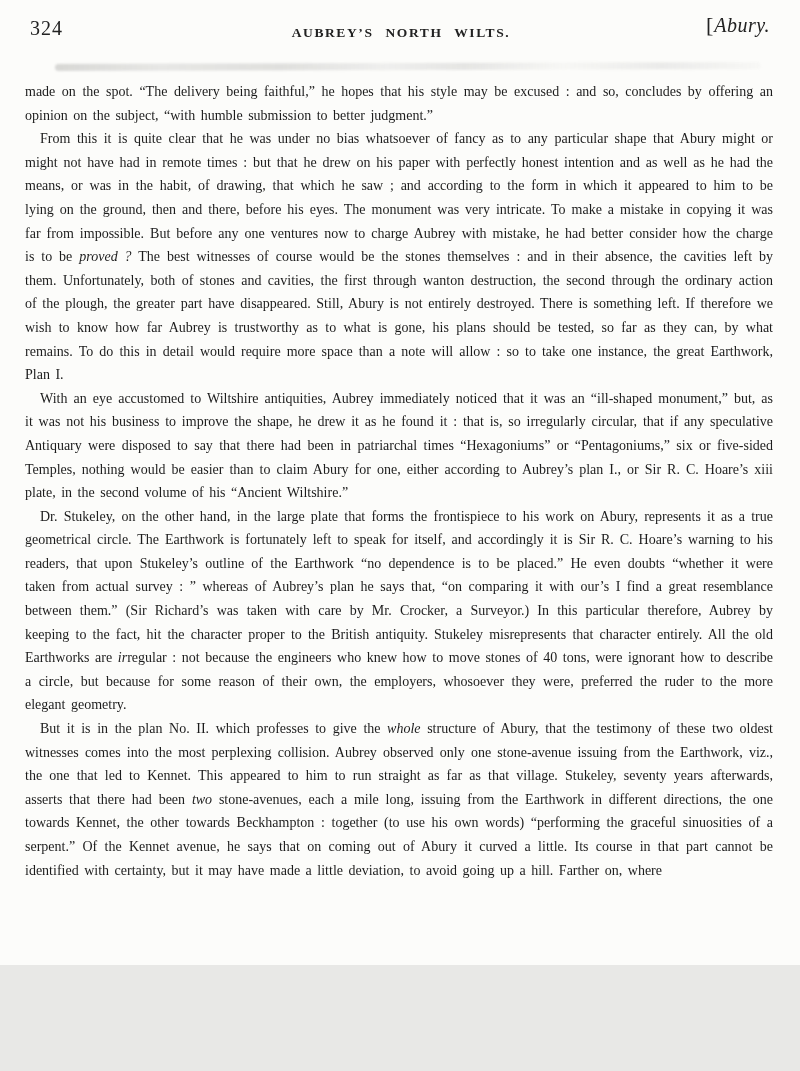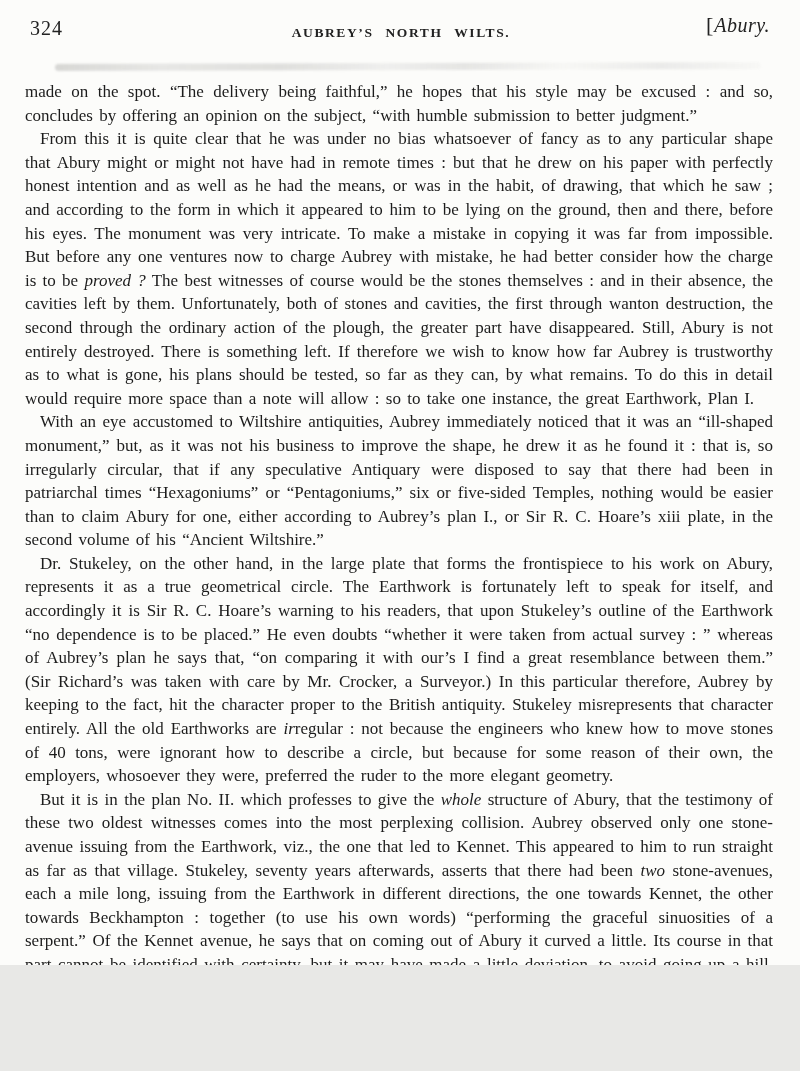--- a/index.html
+++ b/index.html
@@ -91,21 +91,21 @@
     background: rgba(90,90,90,0.45);
     border-radius: 50%;
     filter: blur(0.5px);
   }
   
   .text-block {
     position: absolute;
     top: 80px;
     left: 25px;
     right: 27px;
-    font-size: 17px;
+    font-size: 14px;
     line-height: 23.6px;
     text-align: justify;
     word-spacing: 2px;
     color: #1c1c1c;
   }
   .text-block p {
     margin: 0;
     padding: 0;
   }
   .text-block p.indent {

